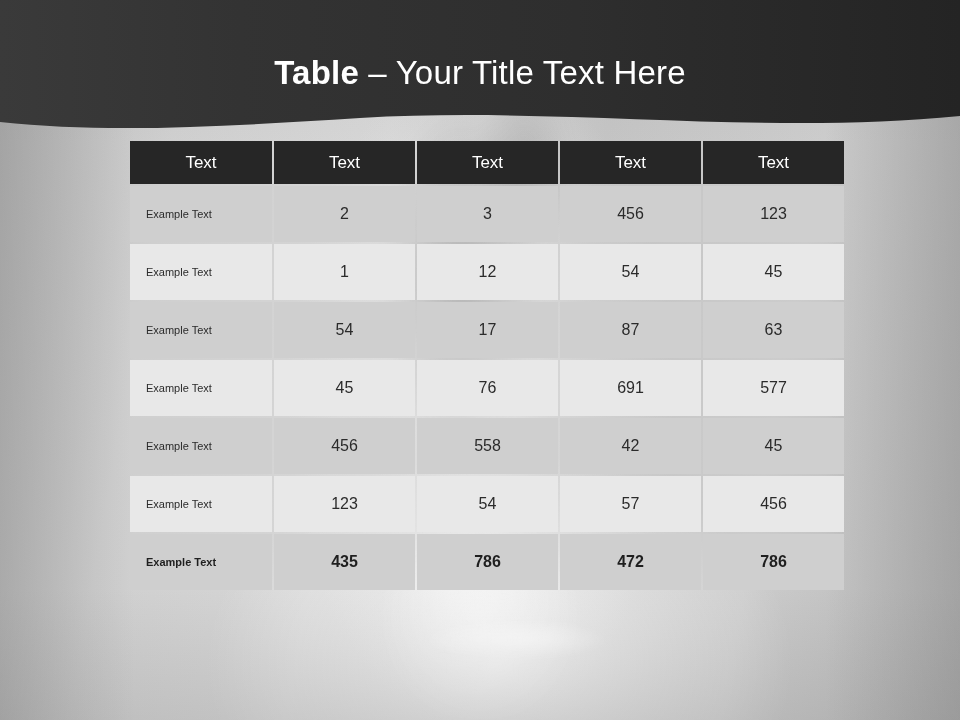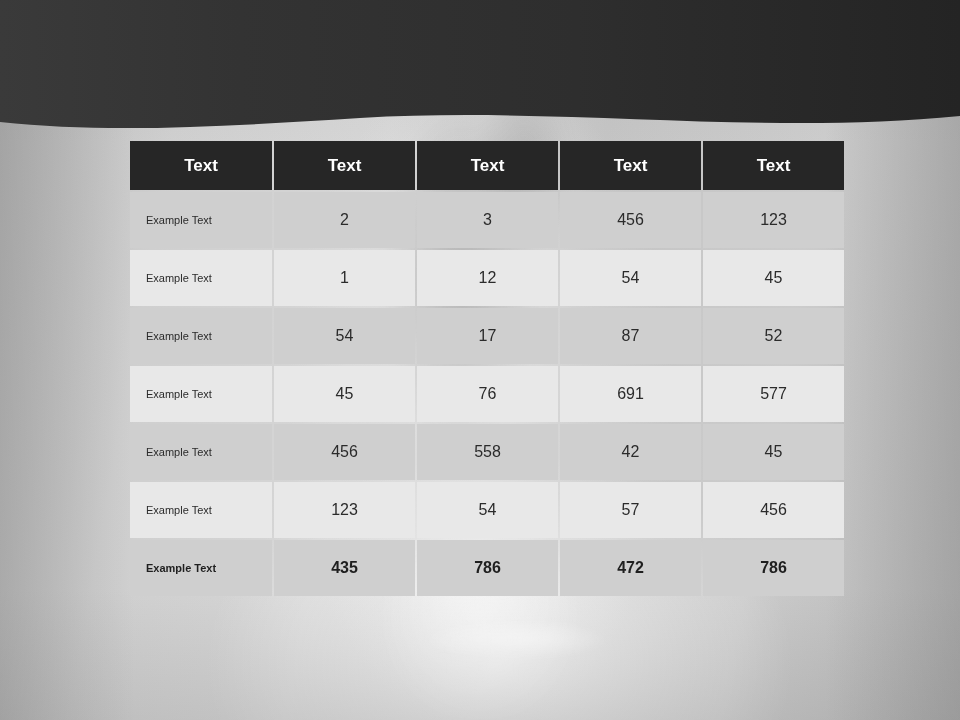--- a/index.html
+++ b/index.html
@@ -101,22 +101,22 @@
   table.data {
     border-collapse: separate;
     border-spacing: 2px;
     width: 706px;
     table-layout: fixed;
   }
   table.data th {
     background: #262626;
     color: #ffffff;
     font-size: 17px;
-    font-weight: bold;
-    height: 49px;
+    font-weight: normal;
+    height: 43px;
     text-align: center;
     vertical-align: middle;
     padding: 0;
   }
   table.data td {
     height: 56px;
     text-align: center;
     vertical-align: middle;
     font-size: 16px;
     color: #2b2b2b;
@@ -159,20 +159,23 @@
       <defs>
         <linearGradient id="hdrgrad" x1="0" y1="0" x2="1" y2="0">
           <stop offset="0%" stop-color="#3a3a3a"></stop>
           <stop offset="25%" stop-color="#333333"></stop>
           <stop offset="60%" stop-color="#2e2e2e"></stop>
           <stop offset="100%" stop-color="#242424"></stop>
         </linearGradient>
       </defs>
       <path d="M0,0 L960,0 L960,116 C760,136 560,106 360,118 C230,126 110,134 0,122 Z" fill="url(#hdrgrad)"></path>
     </svg>
+    <div class="header-title">
+      <span class="bold">Table</span><span class="light"> – </span><span class="light">Your Title Text Here</span>
+    </div>
   </div>
 
   <div class="table-wrap">
     <table class="data">
       <colgroup>
         <col class="c0">
           <col class="c1">
           <col class="c2">
           <col class="c3">
           <col class="c4">
@@ -199,21 +202,21 @@
           <td>1</td>
           <td>12</td>
           <td>54</td>
           <td>45</td>
         </tr>
         <tr class="dark">
           <td class="label">Example Text</td>
           <td>54</td>
           <td>17</td>
           <td>87</td>
-          <td>52</td>
+          <td>63</td>
         </tr>
         <tr class="light">
           <td class="label">Example Text</td>
           <td>45</td>
           <td>76</td>
           <td>691</td>
           <td>577</td>
         </tr>
         <tr class="dark">
           <td class="label">Example Text</td>

